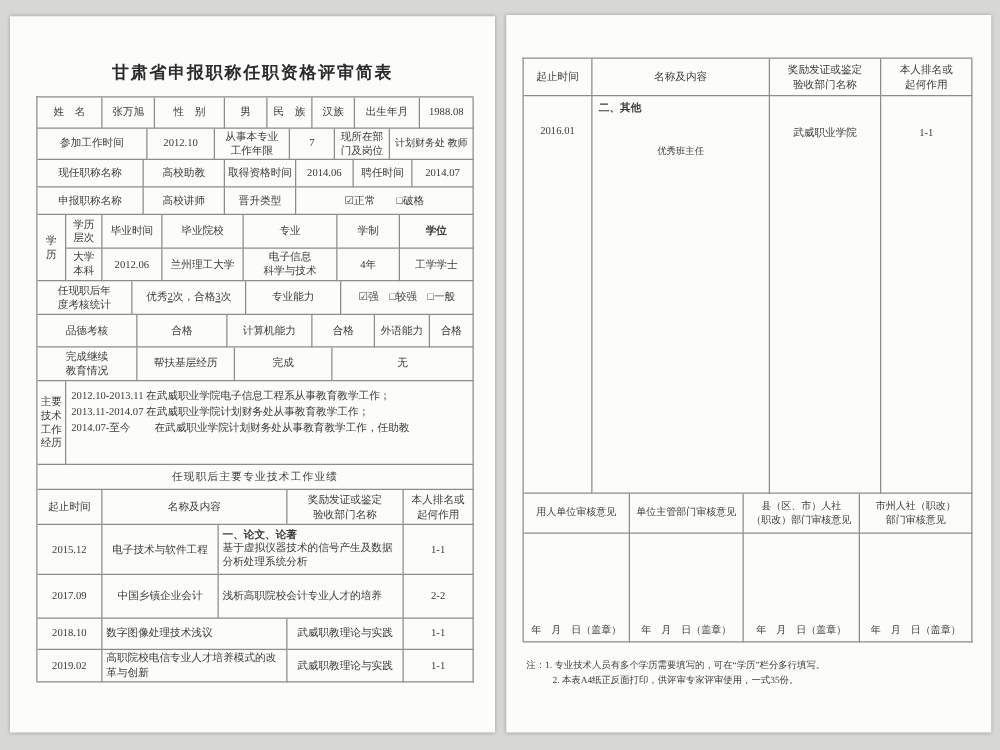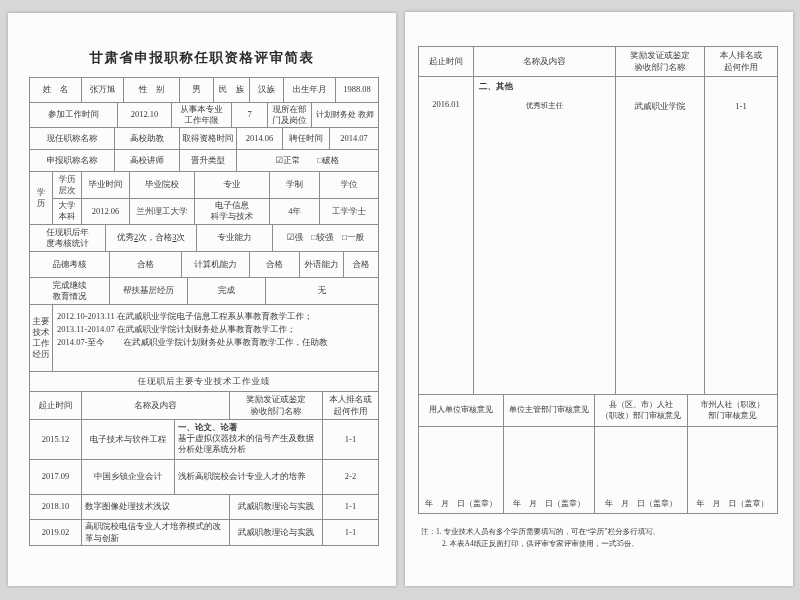--- a/index.html
+++ b/index.html
@@ -96,21 +96,21 @@
       <div class="td" style="width:23px;">学
 历</div>
       <div class="inner" style="width:326px;">
         <div class="tr" style="height:25px;">
           <div class="td" style="width:29px;">学历
 层次</div>
           <div class="td" style="width:48px;">毕业时间</div>
           <div class="td" style="width:65px;">毕业院校</div>
           <div class="td" style="width:75px;">专业</div>
           <div class="td" style="width:50px;">学制</div>
-          <div class="td" style="width:59px;">学位</div>
+          <div class="td" style="width:59px;font-weight:bold;">学位</div>
         </div>
         <div class="tr" style="height:28px;">
           <div class="td" style="width:29px;">大学
 本科</div>
           <div class="td" style="width:48px;">2012.06</div>
           <div class="td" style="width:65px;">兰州理工大学</div>
           <div class="td" style="width:75px;">电子信息
 科学与技术</div>
           <div class="td" style="width:50px;">4年</div>
           <div class="td" style="width:59px;">工学学士</div>
@@ -211,21 +211,21 @@
       <div class="td" style="width:89px;">奖励发证或鉴定
 验收部门名称</div>
       <div class="td" style="width:73px;">本人排名或
 起何作用</div>
     </div>
 
     <div class="tr" style="height:318px;">
       <div class="td topstart" style="width:55px;padding-top:22px;">2016.01</div>
       <div class="td col" style="width:142px;padding:4px 5px;">
         <div class="bold">二、其他</div>
-        <div class="small" style="align-self:center;margin-top:9px;">优秀班主任</div>
+        <div class="small" style="align-self:center;margin-top:24px;">优秀班主任</div>
       </div>
       <div class="td topstart" style="width:89px;padding-top:24px;">武威职业学院</div>
       <div class="td topstart" style="width:73px;padding-top:24px;">1-1</div>
     </div>
 
     <div class="tr" style="height:32px;">
       <div class="td" style="width:85px;font-size:8px;font-family:Liberation Serif, serif;">用人单位审核意见</div>
       <div class="td" style="width:91px;font-size:8px;">单位主管部门审核意见</div>
       <div class="td" style="width:93px;font-size:8px;">县（区、市）人社
 （职改）部门审核意见</div>

